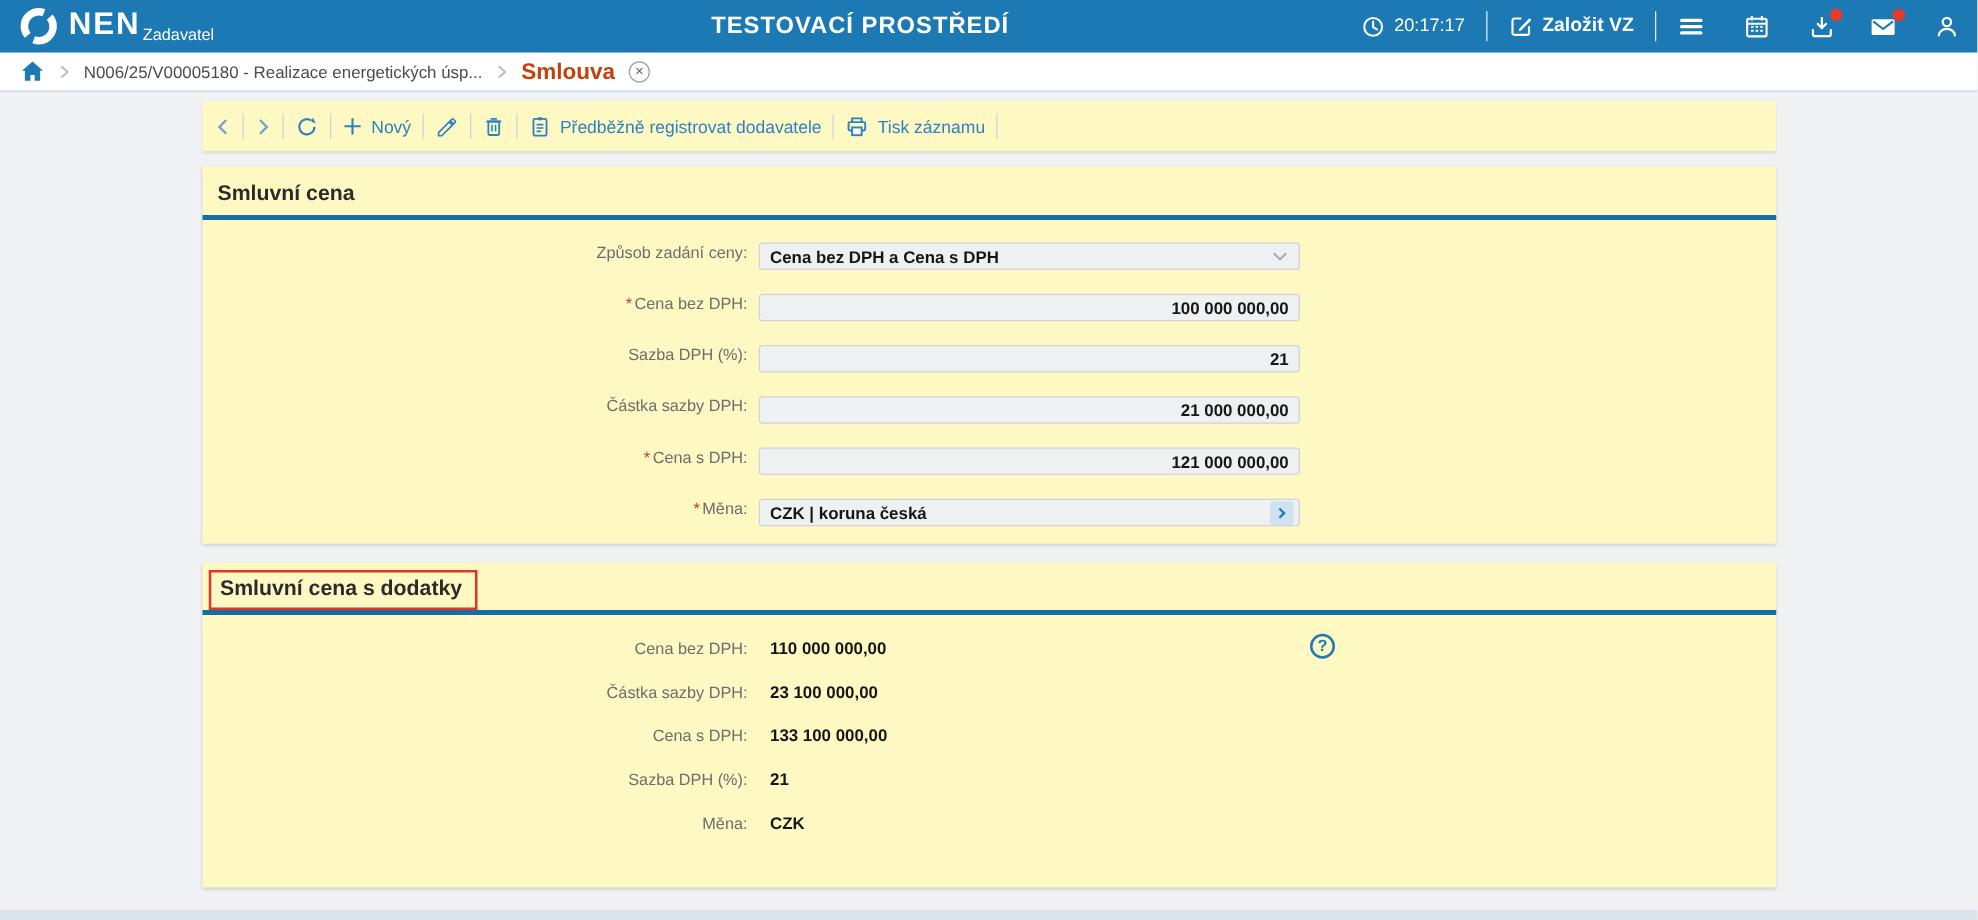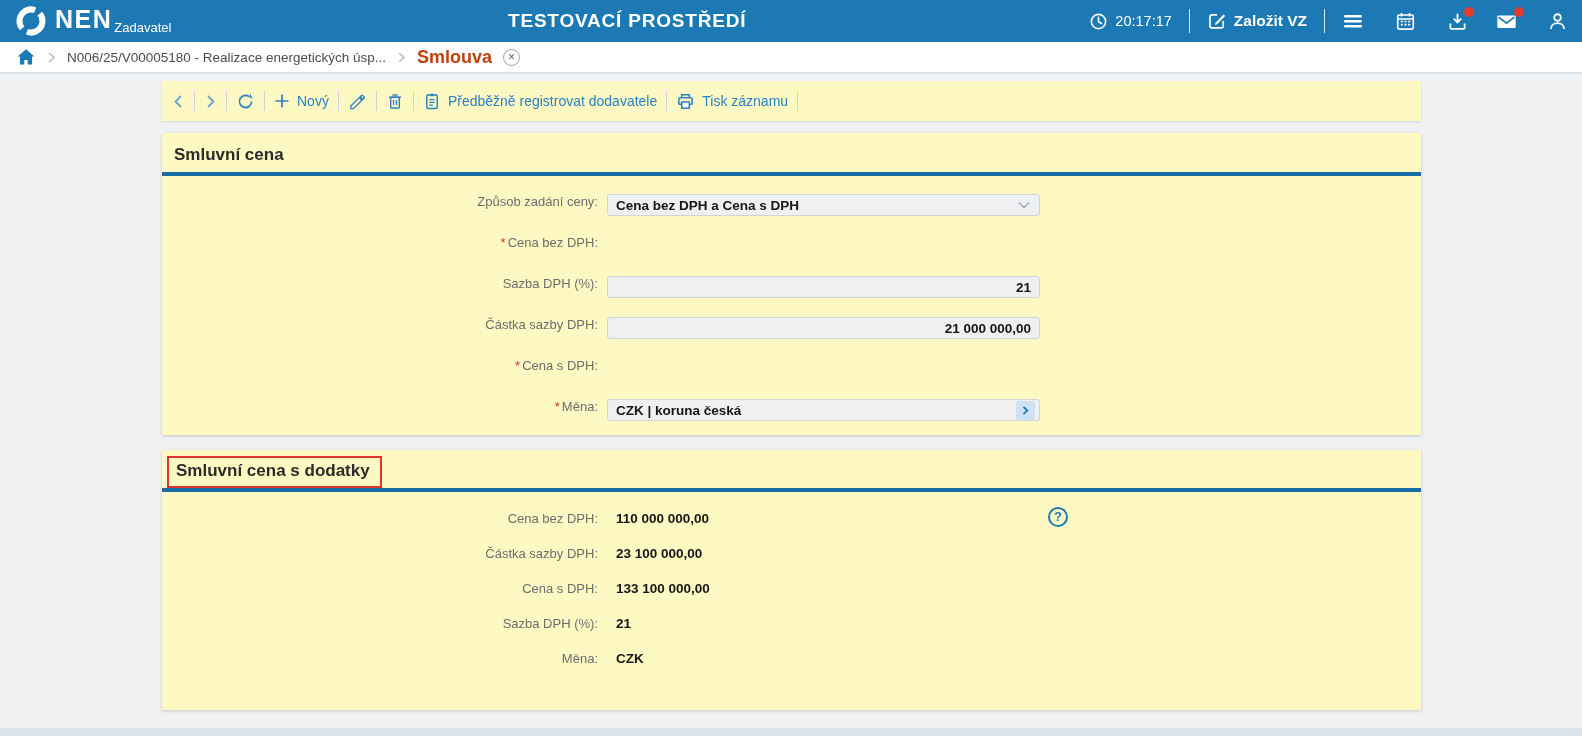--- a/index.html
+++ b/index.html
@@ -5,21 +5,21 @@
   * { margin:0; padding:0; box-sizing:border-box; }
   html,body { width:1582px; height:736px; overflow:hidden; }
   body { font-family:"Liberation Sans","DejaVu Sans",sans-serif; background:#f0f1f2; position:relative; }
 
   
   .topbar { height:42px; background:#1d79b4; display:flex; align-items:center; padding:0 14px; position:relative; color:#fff; }
   .brand { display:flex; align-items:flex-start; gap:7px; }
   .brand-text { display:flex; align-items:flex-end; margin-top:3px; }
   .brand-name { font-size:25px; font-weight:bold; letter-spacing:1.5px; line-height:25px; }
   .brand-sub { font-size:13px; margin-left:2px; margin-bottom:-3px; }
-  .env-title { position:absolute; left:508px; top:0; height:42px; line-height:42px; font-size:19px; font-weight:bold; letter-spacing:0.8px; }
+  .env-title { position:absolute; left:569px; top:0; height:42px; line-height:42px; font-size:19px; font-weight:bold; letter-spacing:0.8px; }
   .topbar-right { margin-left:auto; display:flex; align-items:center; gap:13px; }
   .tb-sep { width:1px; height:24px; background:rgba(255,255,255,.85); margin:0 4px; }
   .tb-item { display:flex; align-items:center; gap:7px; cursor:pointer;justify-content:center; }
   .tb-time { font-size:14.5px; }
   .tb-create { font-size:15.5px; font-weight:bold; }
   .badge-wrap { position:relative; }
   .red-dot { position:absolute; top:-4px; right:-6px; width:10px; height:10px; border-radius:50%; background:#e23c2e; }
 
   
   .breadcrumb { height:32px; background:#fff; border-bottom:2px solid #dbe2e8; display:flex; align-items:center; padding:0 16px; gap:11px; }
@@ -263,38 +263,44 @@
           <span class="chev-slot">
             <svg width="14" height="10" viewBox="0 0 14 10">
                 <path d="M2 2.5l5 5 5-5" fill="none" stroke="#9aa6ae" stroke-width="1.5"></path>
               </svg>
           </span>
         </div>
       </div>
 
       <div class="frow">
         <div class="flabel"><span class="req">*</span><span>Cena bez DPH:</span></div>
+        <div class="ffield input">
+          <span class="fval num">100 000 000,00</span>
+        </div>
       </div>
 
       <div class="frow">
         <div class="flabel"><span>Sazba DPH (%):</span></div>
         <div class="ffield input">
           <span class="fval num">21</span>
         </div>
       </div>
 
       <div class="frow">
         <div class="flabel"><span>Částka sazby DPH:</span></div>
         <div class="ffield input">
           <span class="fval num">21 000 000,00</span>
         </div>
       </div>
 
       <div class="frow">
         <div class="flabel"><span class="req">*</span><span>Cena s DPH:</span></div>
+        <div class="ffield input">
+          <span class="fval num">121 000 000,00</span>
+        </div>
       </div>
 
       <div class="frow">
         <div class="flabel"><span class="req">*</span><span>Měna:</span></div>
         <div class="ffield input">
           <span class="fval">CZK | koruna česká</span>
           <span class="chev-slot lookup-btn">
             <svg width="11" height="11" viewBox="0 0 11 11">
                 <path d="M3.5 1.8l3.8 3.7-3.8 3.7" fill="none" stroke="#1d79b4" stroke-width="1.8"></path>
               </svg>

